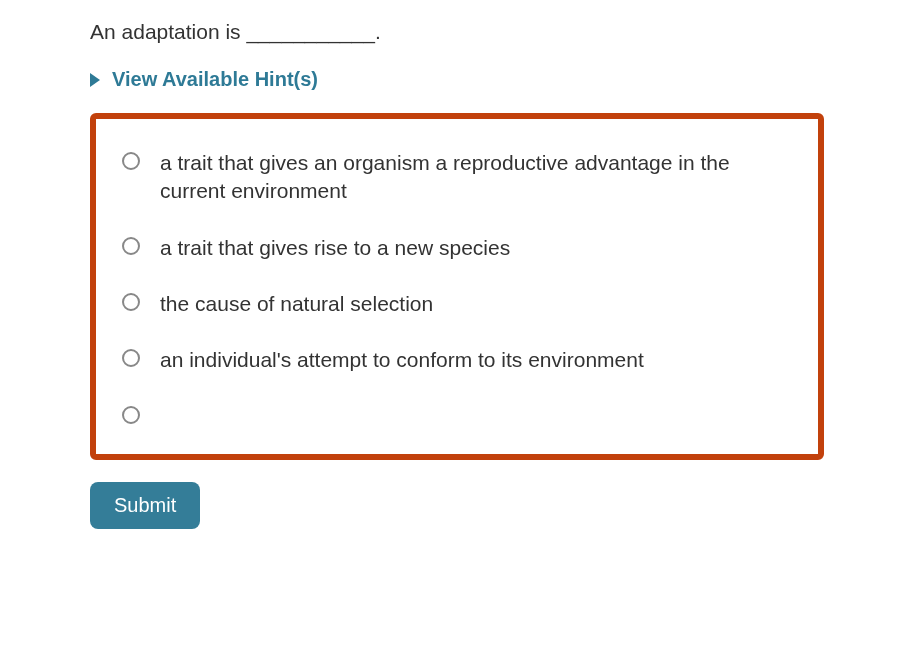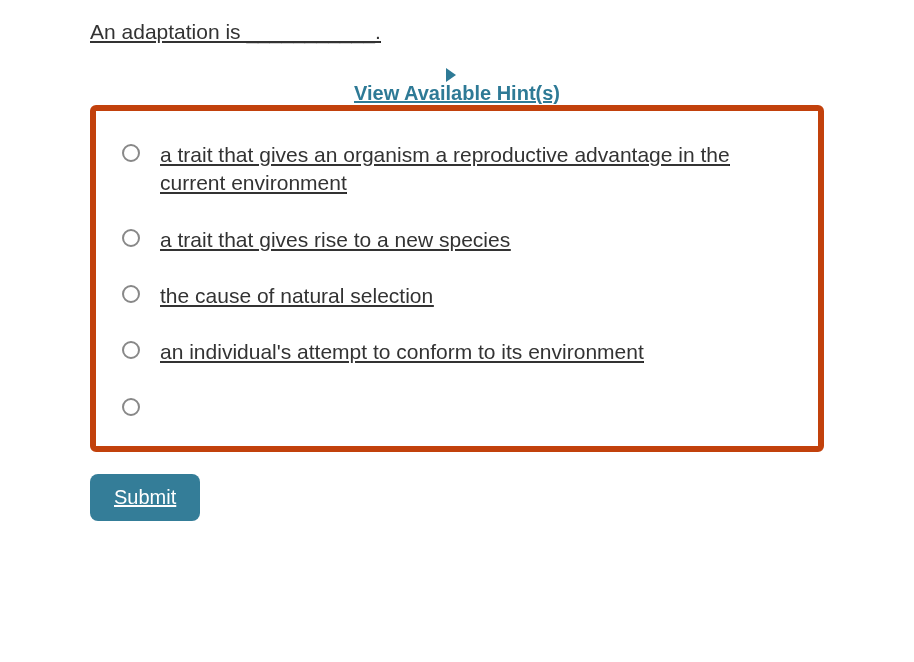--- a/index.html
+++ b/index.html
@@ -1,19 +1,18 @@
 <!DOCTYPE html>
 <html><head>
   <meta charset="utf-8">
   <style>
     * {
       box-sizing: border-box;
       margin: 0;
       padding: 0;
-      text-decoration: underline;
     }
     body {
       font-family: Arial, Helvetica, sans-serif;
       background: #ffffff;
       padding: 0;
       width: 914px;
       height: 662px;
     }
     .container {
       padding: 20px 90px;
@@ -23,21 +22,21 @@
       color: #333;
       margin-bottom: 24px;
     }
     .hints-toggle {
       display: flex;
       align-items: center;
       color: #2e7a96;
       font-weight: bold;
       font-size: 20px;
       cursor: pointer;
-      flex-direction: column;
+      margin-bottom: 22px;
     }
     .hints-toggle .triangle {
       display: inline-block;
       width: 0;
       height: 0;
       border-top: 7px solid transparent;
       border-bottom: 7px solid transparent;
       border-left: 10px solid #2e7a96;
       margin-right: 12px;
     }

